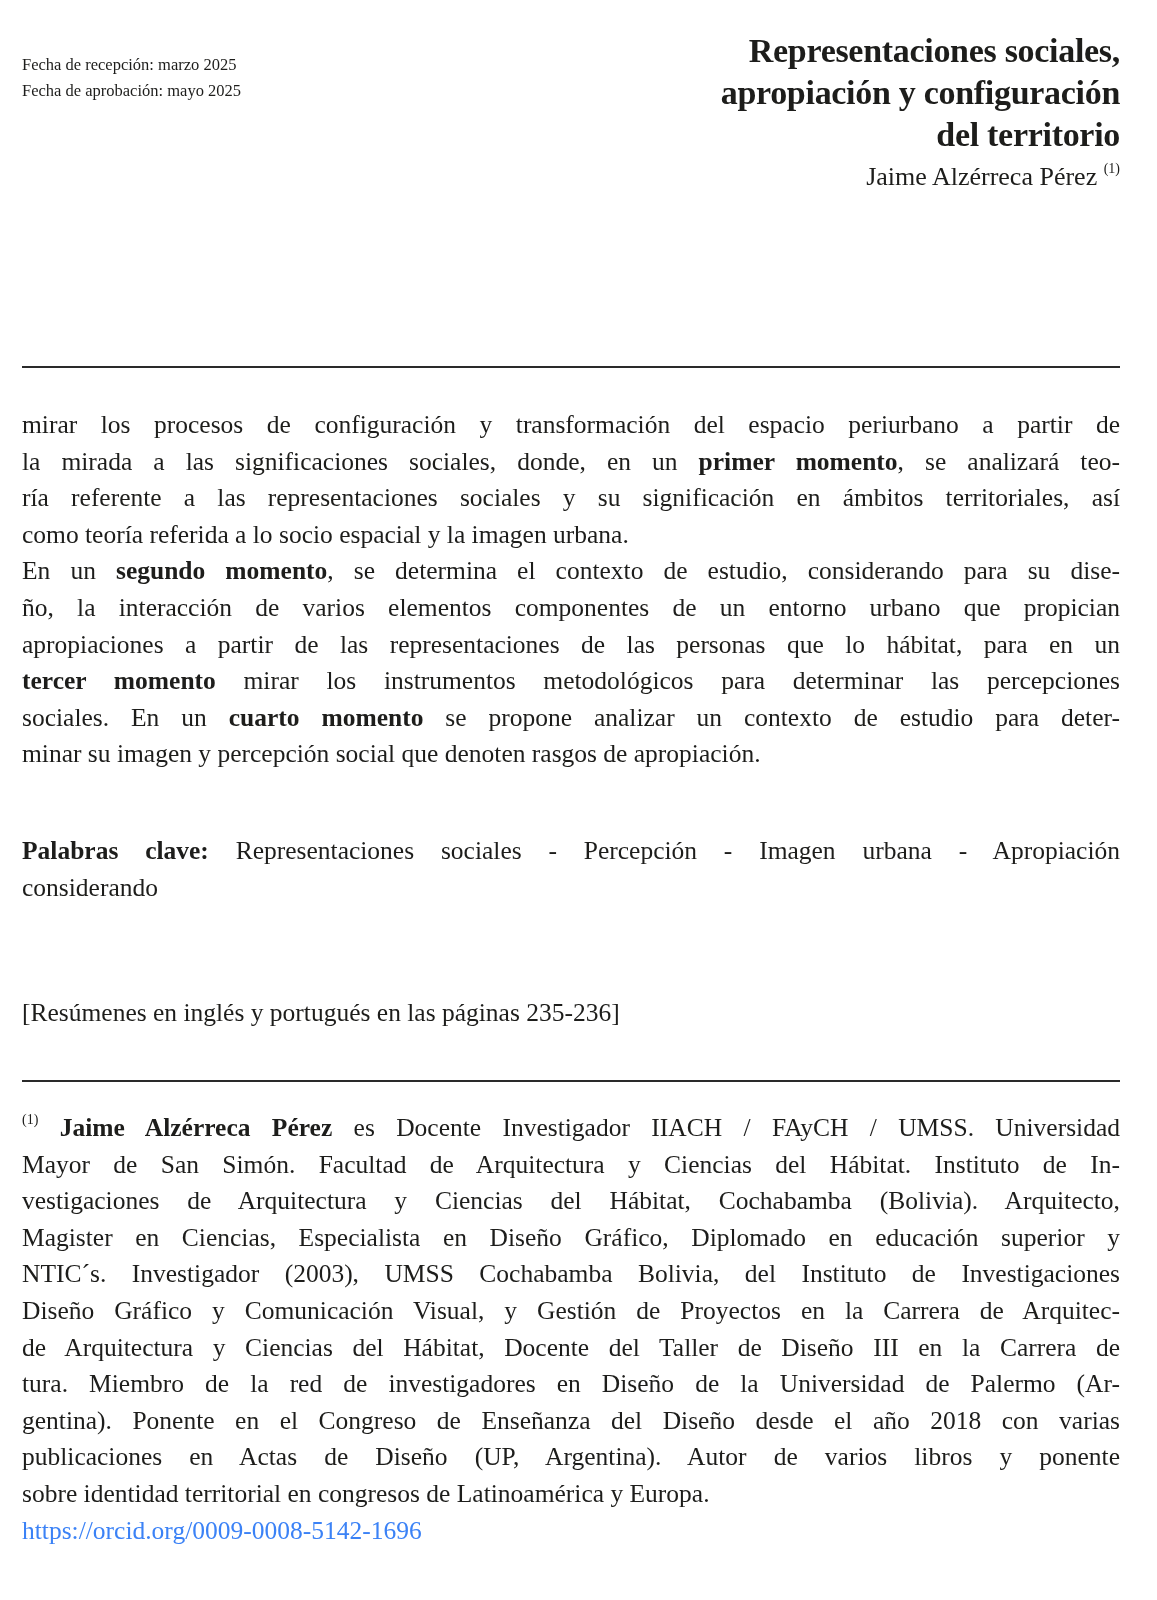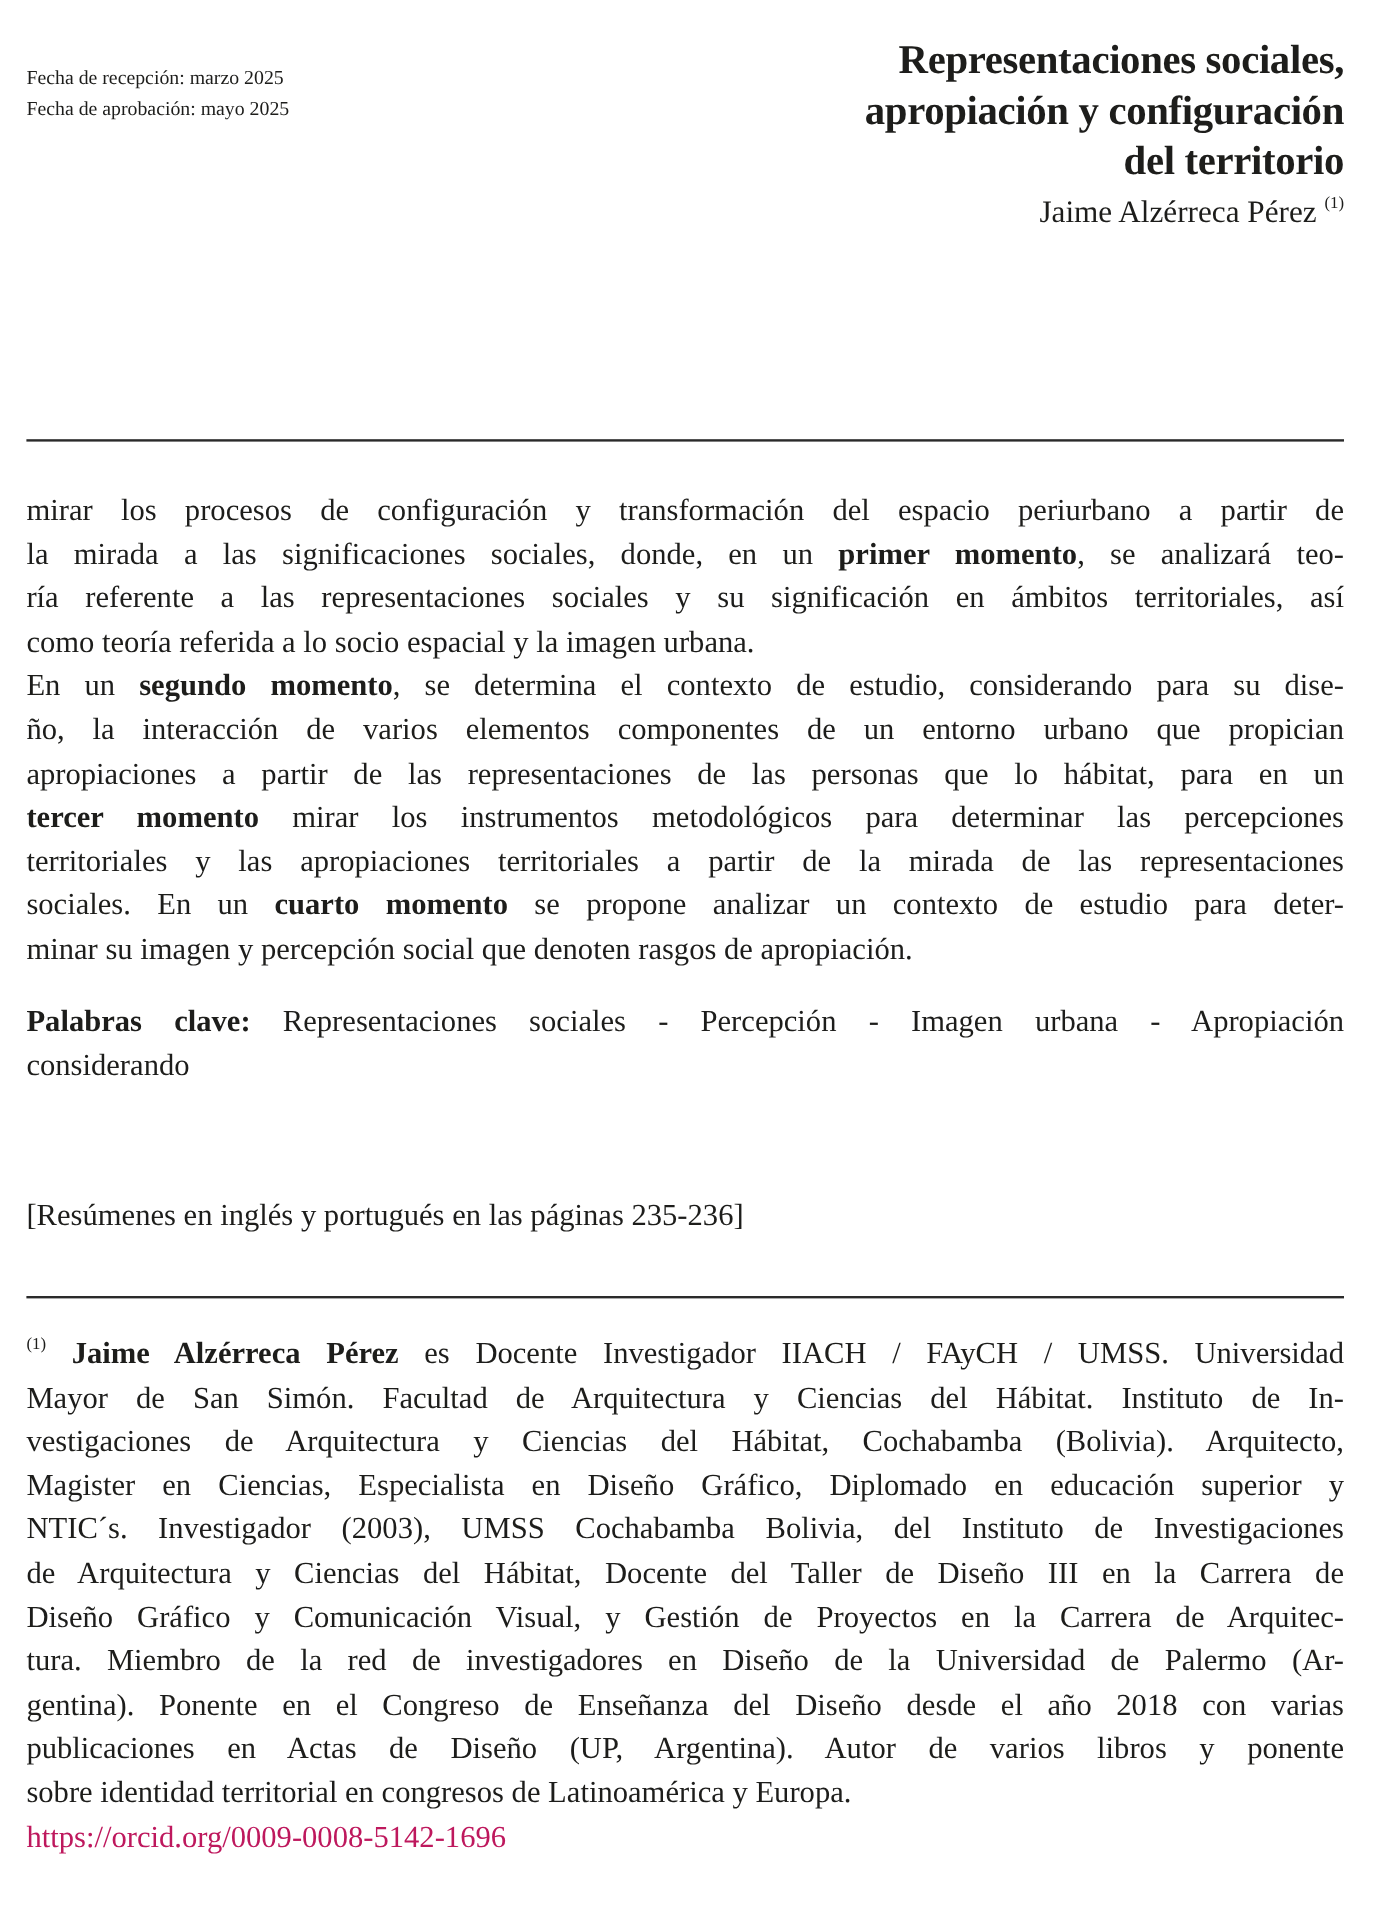--- a/index.html
+++ b/index.html
@@ -64,21 +64,21 @@
     display: block;
     white-space: nowrap;
     text-align: justify;
     text-align-last: justify;
     height: 36.6px;
   }
   .line.last {
     text-align-last: left;
   }
   b { font-weight: bold; }
-  .link { color: #be185d; text-decoration: none; }
+  .link { color: #3b82f6; text-decoration: none; }
 </style>
 </head>
 <body>
 
 <div class="dates">
   <div>Fecha de recepción: marzo 2025</div>
   <div>Fecha de aprobación: mayo 2025</div>
 </div>
 
 <div class="title-block">
@@ -97,21 +97,20 @@
 
 <div class="block" style="top:407px;">
   <span class="line">mirar los procesos de configuración y transformación del espacio periurbano a partir de</span>
   <span class="line"><span>la mirada a las significaciones sociales, donde, en un </span><b>primer momento</b><span>, se analizará teo-</span></span>
   <span class="line">ría referente a las representaciones sociales y su significación en ámbitos territoriales, así</span>
   <span class="line last">como teoría referida a lo socio espacial y la imagen urbana.</span>
   <span class="line"><span>En un </span><b>segundo momento</b><span>, se determina el contexto de estudio, considerando para su dise-</span></span>
   <span class="line">ño, la interacción de varios elementos componentes de un entorno urbano que propician</span>
   <span class="line">apropiaciones a partir de las representaciones de las personas que lo hábitat, para en un</span>
   <span class="line"><b>tercer momento</b><span> mirar los instrumentos metodológicos para determinar las percepciones</span></span>
-  <span class="line">territoriales y las apropiaciones territoriales a partir de la mirada de las representaciones</span>
   <span class="line"><span>sociales. En un </span><b>cuarto momento</b><span> se propone analizar un contexto de estudio para deter-</span></span>
   <span class="line last">minar su imagen y percepción social que denoten rasgos de apropiación.</span>
 </div>
 
 <div class="block" style="top:833px;">
   <span class="line"><b>Palabras clave:</b><span> Representaciones sociales - Percepción - Imagen urbana - Apropiación</span></span>
   <span class="line last">considerando</span>
 </div>
 
 <div class="block" style="top:995px;">
@@ -119,20 +118,20 @@
 </div>
 
 <div class="rule" style="top:1080px;"></div>
 
 <div class="block fn" style="top:1110px;">
   <span class="line"><sup>(1)</sup> <b>Jaime Alzérreca Pérez</b><span> es Docente Investigador IIACH / FAyCH / UMSS. Universidad</span></span>
   <span class="line">Mayor de San Simón. Facultad de Arquitectura y Ciencias del Hábitat. Instituto de In-</span>
   <span class="line">vestigaciones de Arquitectura y Ciencias del Hábitat, Cochabamba (Bolivia). Arquitecto,</span>
   <span class="line">Magister en Ciencias, Especialista en Diseño Gráfico, Diplomado en educación superior y</span>
   <span class="line">NTIC´s. Investigador (2003), UMSS Cochabamba Bolivia, del Instituto de Investigaciones</span>
+  <span class="line">Diseño Gráfico y Comunicación Visual, y Gestión de Proyectos en la Carrera de Arquitec-</span>
   <span class="line">de Arquitectura y Ciencias del Hábitat, Docente del Taller de Diseño III en la Carrera de</span>
-  <span class="line">Diseño Gráfico y Comunicación Visual, y Gestión de Proyectos en la Carrera de Arquitec-</span>
   <span class="line">tura. Miembro de la red de investigadores en Diseño de la Universidad de Palermo (Ar-</span>
   <span class="line">gentina). Ponente en el Congreso de Enseñanza del Diseño desde el año 2018 con varias</span>
   <span class="line">publicaciones en Actas de Diseño (UP, Argentina). Autor de varios libros y ponente</span>
   <span class="line last">sobre identidad territorial en congresos de Latinoamérica y Europa.</span>
   <span class="line last"><a class="link">https://orcid.org/0009-0008-5142-1696</a></span>
 </div>
 
 </body></html>

